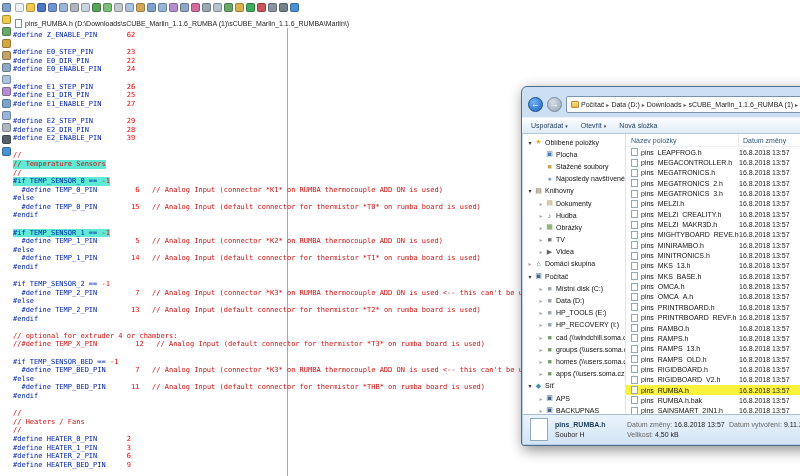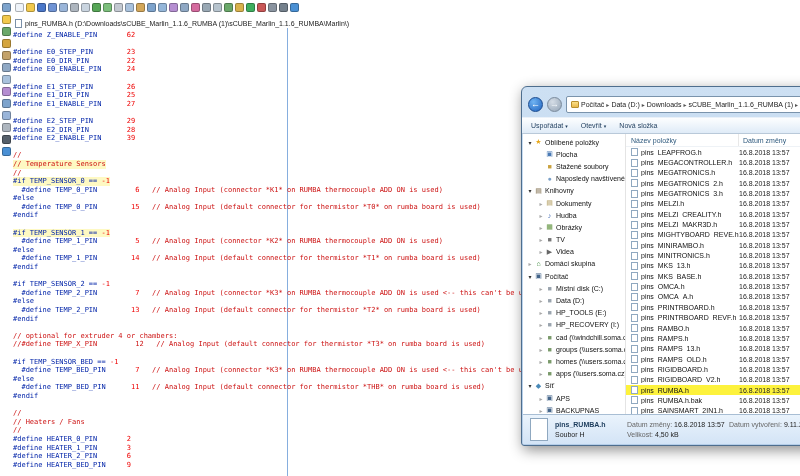--- a/index.html
+++ b/index.html
@@ -10,21 +10,21 @@
   #side-toolbar{position:absolute;left:2px;top:3px;width:10px;display:flex;flex-direction:column;gap:3px;z-index:2;}
   #top-toolbar{position:absolute;left:15px;top:3px;height:12px;display:flex;gap:2px;z-index:2;}
   .tbi{width:9px;height:9px;border-radius:2px;border:1px solid rgba(0,0,0,.28);display:inline-block;}
   #tab-bar{position:absolute;left:15px;top:18px;height:11px;display:flex;align-items:center;gap:3px;font-size:7px;color:#222;white-space:nowrap;z-index:2;}
   .page-ic{width:7px;height:9px;background:#fff;border:1px solid #7a8fa8;display:inline-block;}
 
   
   #code{position:absolute;left:13px;top:31px;right:0;bottom:0;font-family:"DejaVu Sans Mono",monospace;font-size:7px;line-height:8.6px;white-space:pre;z-index:1;}
   .cl{height:8.6px;}
   .cli{display:inline-block;}
-  .cli.hl{background:#fef9c3;}
+  .cli.hl{background:#5eead4;}
   .sg-d{color:#0023a8;}
   .sg-n{color:#ee0000;text-align:center;}
   .sg-c{color:#cc1111;}
   #margin-line{position:absolute;left:287px;top:28px;bottom:0;width:1px;background:#86aede;z-index:1;}
 
   
   #explorer{position:absolute;left:521px;top:86px;width:300px;height:360px;z-index:5;
     background:linear-gradient(#cde0f3,#b4cde8);border:1px solid #4e6e8e;border-radius:6px 6px 3px 3px;
     box-shadow:2px 4px 14px rgba(0,0,0,.45);}
   .ex-top{height:30px;display:flex;align-items:center;padding:4px 6px 0 6px;gap:4px;}

